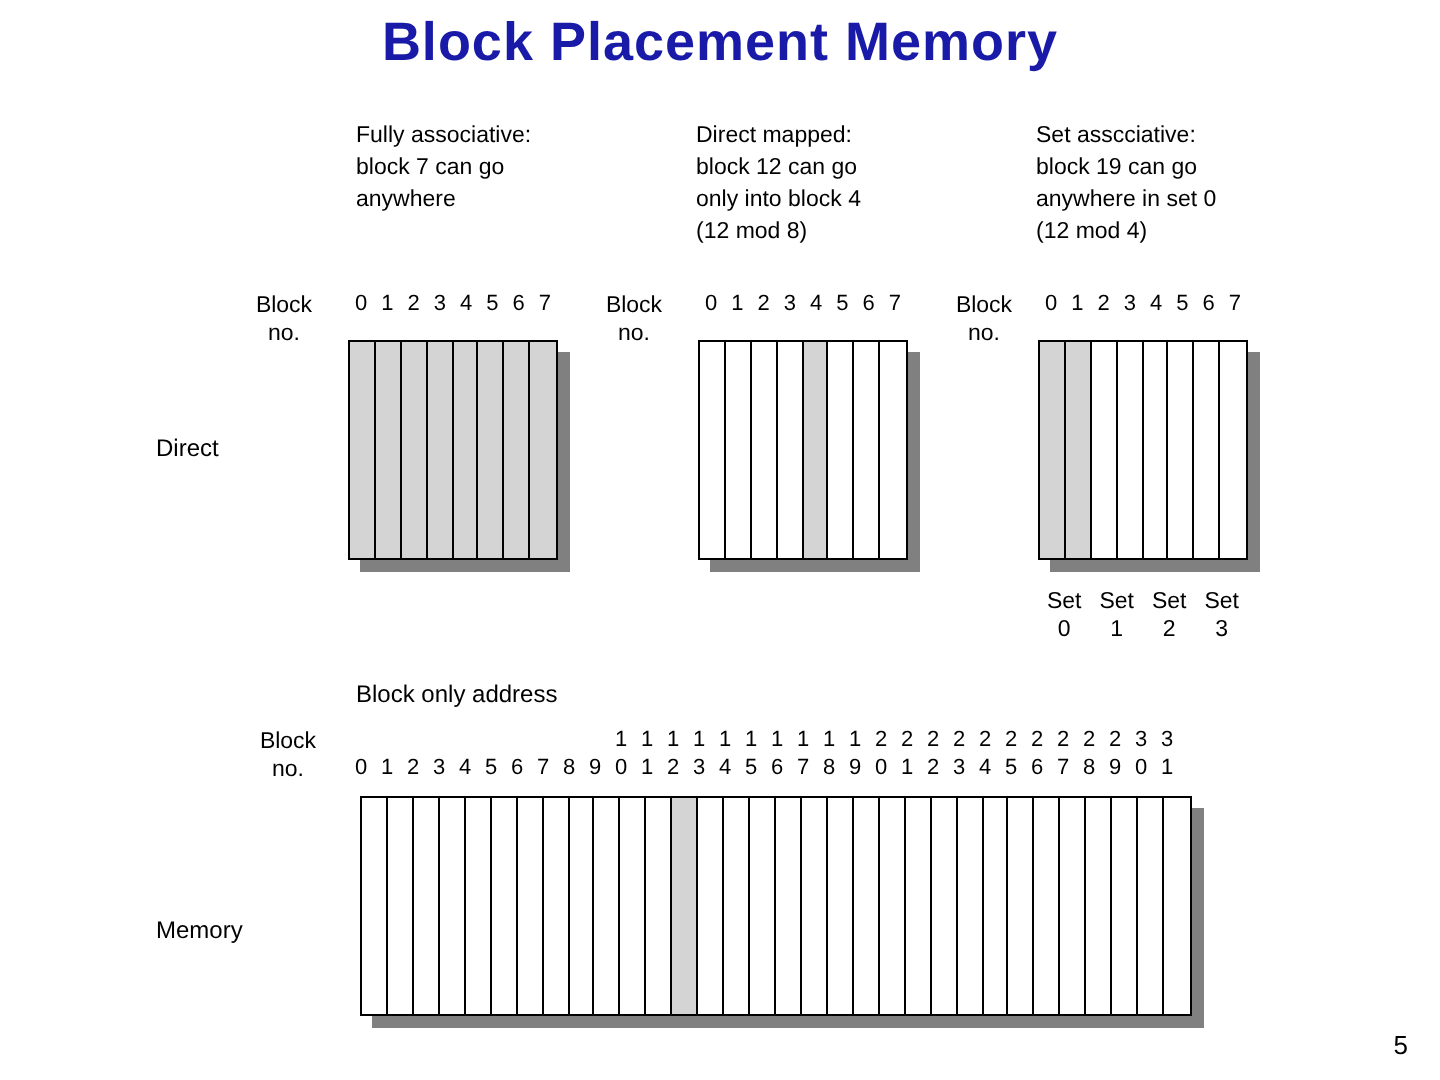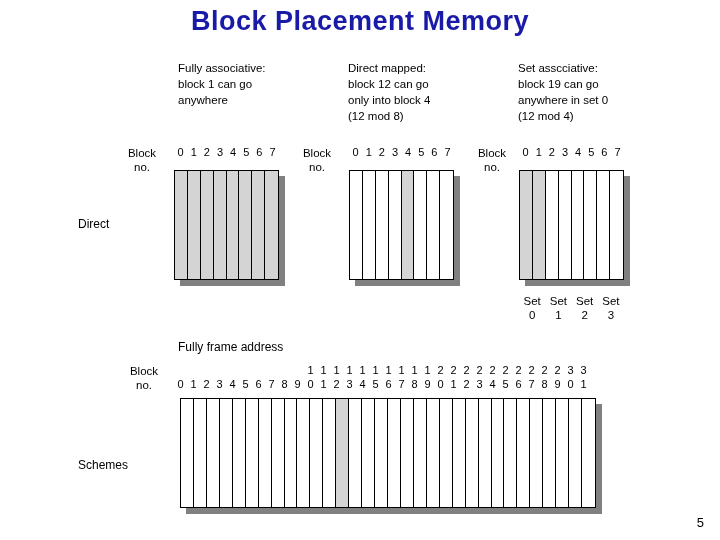--- a/index.html
+++ b/index.html
@@ -74,21 +74,21 @@
     right:16px;bottom:10px;
     font-size:13px;color:#000;
   }
 </style>
 </head>
 <body>
 
 <div class="title">Block Placement Memory</div>
 
 <div class="cap" style="left:178px;top:60px;width:150px;">Fully associative:
-block 1 can go
+block 7 can go
 anywhere</div>
 <div class="cap" style="left:348px;top:60px;width:150px;">Direct mapped:
 block 12 can go
 only into block 4
 (12 mod 8)</div>
 <div class="cap" style="left:518px;top:60px;width:160px;">Set asscciative:
 block 19 can go
 anywhere in set 0
 (12 mod 4)</div>
 
@@ -170,23 +170,23 @@
 0</div>
     <div class="lbl" style="left: 539.25px; top: 294px; width: 38.25px;">Set
 1</div>
     <div class="lbl" style="left: 565.5px; top: 294px; width: 38.25px;">Set
 2</div>
     <div class="lbl" style="left: 591.75px; top: 294px; width: 38.25px;">Set
 3</div>
   </div>
 
 <div class="lbl-left" style="left:78px;top:217px;">Direct</div>
-<div class="lbl-left" style="left:78px;top:458px;">Schemes</div>
-
-<div class="lbl-left" style="left:178px;top:340px;">Fully frame address</div>
+<div class="lbl-left" style="left:78px;top:458px;">Memory</div>
+
+<div class="lbl-left" style="left:178px;top:340px;">Block only address</div>
 <div class="lbl" style="left:120px;top:364px;width:48px;">Block
 no.</div>
 
 <div class="numrow" id="nums-mem-top" style="left:174px;top:364px;">
     <span style="width: 13px;"></span>
     <span style="width: 13px;"></span>
     <span style="width: 13px;"></span>
     <span style="width: 13px;"></span>
     <span style="width: 13px;"></span>
     <span style="width: 13px;"></span>

